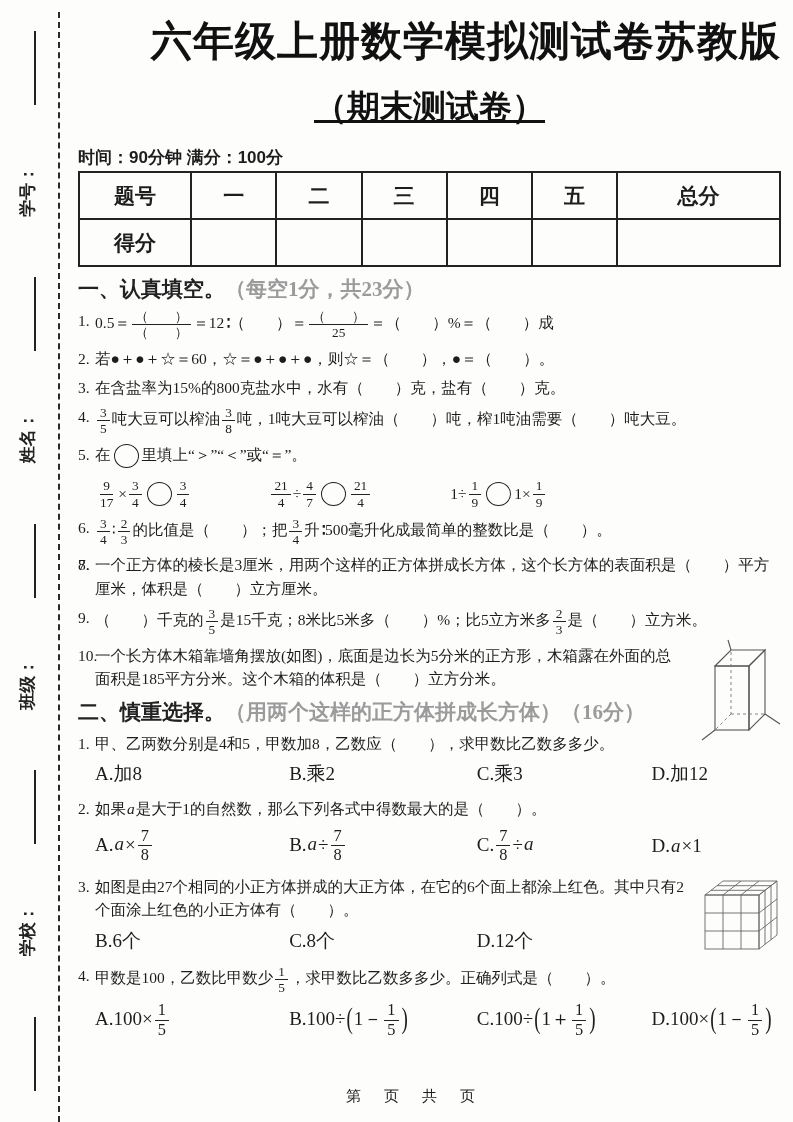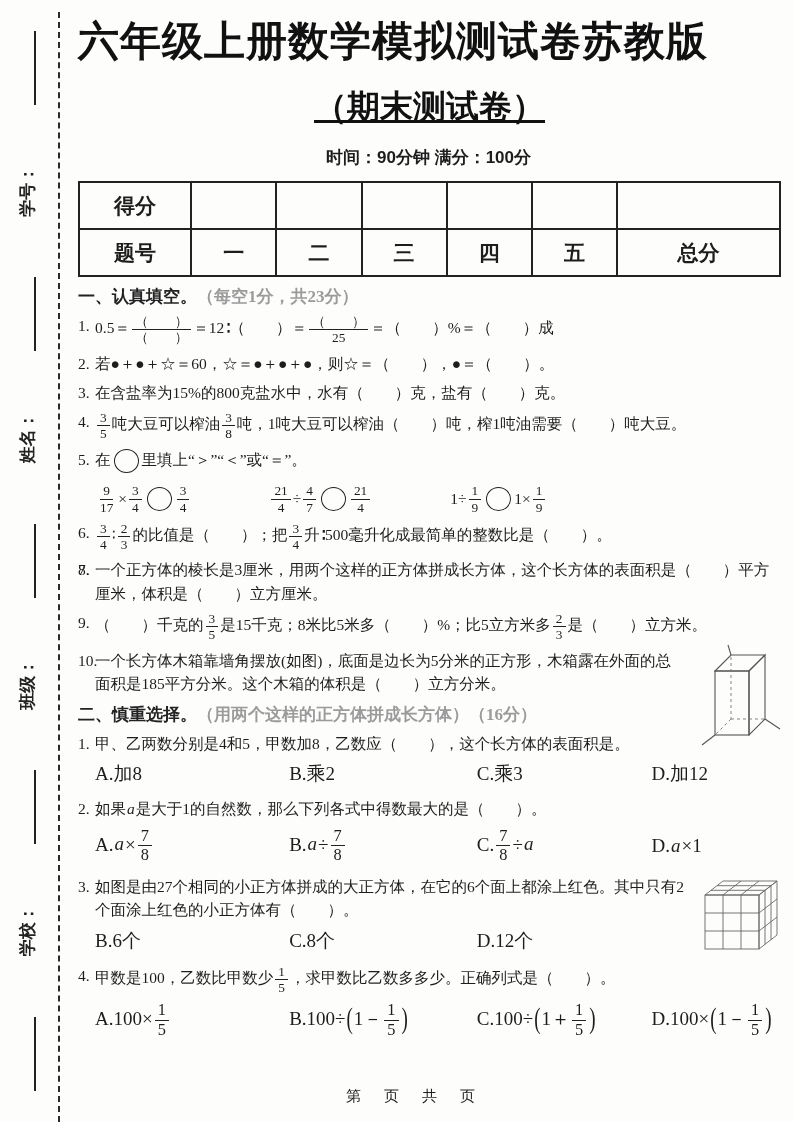--- a/index.html
+++ b/index.html
@@ -14,32 +14,32 @@
   .seal-strip {
     position:absolute; width:1060px; height:36px; left:-503px; top:543px;
     transform:rotate(-90deg);
     display:flex; align-items:center; justify-content:space-between;
     font-size:17px; font-weight:bold; color:#222;
     font-family:"Liberation Sans","DejaVu Sans",sans-serif;
   }
   .seal-blank { width:74px; height:1.1em; border-bottom:2px solid #222; }
   
   .content { position:absolute; left:75px; top:0; width:712px; padding:14px 6px 0 3px; }
-  .title { text-align:left; font-size:41px; font-weight:bold; letter-spacing:1px;
+  .title { text-align:right; font-size:41px; font-weight:bold; letter-spacing:1px;
            font-family:"Liberation Sans","DejaVu Sans",sans-serif; color:#111; }
   .subtitle { text-align:center; font-size:33px; font-weight:bold; margin-top:16px;
               font-family:"Liberation Sans","DejaVu Sans",sans-serif; color:#111;text-decoration:underline; }
-  .meta { text-align:center; font-size:17px; font-weight:bold; margin:16px 2px 12px 0;
+  .meta { text-align:left; font-size:17px; font-weight:bold; margin:16px 2px 2px 0;
           font-family:"Liberation Sans","DejaVu Sans",sans-serif; }
   table.score { width:100%; border-collapse:collapse; }
   table.score td { border:2px solid #222; height:47px; text-align:center;
                    font-size:21px; font-weight:bold; }
   table.score td.lbl { width:16%; }
   
-  .section-head { font-size:17px; font-weight:bold; margin:8px 0 2px; color:#222; }
+  .section-head { font-size:21px; font-weight:bold; margin:8px 0 2px; color:#222; }
   .section-head .note { color:#9b9b9b; font-weight:bold; }
   .q { position:relative; font-size:15.5px; line-height:1.5; margin:6px 0; padding-left:17px; }
   .q .q-num { position:absolute; left:0; top:0; }
   .q.has-image { padding-right:96px; }
   .q-extra { margin-top:10px; display:flex; align-items:center; }
   .frac { display:inline-flex; flex-direction:column; align-items:center;
           vertical-align:middle; margin:0 2px; line-height:1.15; font-size:0.86em; }
   .frac .num { border-bottom:1px solid #222; padding:0 3px; }
   .frac .den { padding:0 3px; }
   .cmp { display:inline-block; width:25px; height:24px; border:1px solid #222;
@@ -72,36 +72,36 @@
 </div>
 
 <div class="content">
   <div class="title">六年级上册数学模拟测试卷苏教版</div>
   <div class="subtitle">（期末测试卷）</div>
   <div class="meta">时间：90分钟  满分：100分</div>
 
   <table class="score">
     <tbody>
         <tr>
-      <td class="lbl">得分</td>
-      <td></td>
-      <td></td>
-      <td></td>
-      <td></td>
-      <td></td>
-      <td></td>
-    </tr>
-    <tr>
       <td class="lbl">题号</td>
       <td>一</td>
       <td>二</td>
       <td>三</td>
       <td>四</td>
       <td>五</td>
       <td>总分</td>
+    </tr>
+    <tr>
+      <td class="lbl">得分</td>
+      <td></td>
+      <td></td>
+      <td></td>
+      <td></td>
+      <td></td>
+      <td></td>
     </tr>
   </tbody>
     </table>
 
   <div id="sections">
       <div class="section-head"><span>一、认真填空。</span><span class="note">（每空1分，共23分）</span></div>
       <div class="q"><span class="q-num">1.</span><span>0.5＝</span><span class="frac">
           <span class="num">（　　）</span>
           <span class="den">（　　）</span>
         </span><span>＝12∶（　　）＝</span><span class="frac">
@@ -188,21 +188,21 @@
       <line x1="14" y1="94" x2="1" y2="104"></line>
       <line x1="64" y1="78" x2="79" y2="88"></line>
     </g>
     <g fill="none" stroke="#777" stroke-width="0.9" stroke-dasharray="3,3">
       <line x1="30" y1="16" x2="30" y2="78"></line>
       <line x1="30" y1="78" x2="15" y2="93"></line>
       <line x1="30" y1="78" x2="63" y2="78"></line>
     </g>
   </svg></div>
       <div class="section-head"><span>二、慎重选择。</span><span class="note">（用两个这样的正方体拼成长方体）（16分）</span></div>
-      <div class="q"><span class="q-num">1.</span><span>甲、乙两数分别是4和5，甲数加8，乙数应（　　），这个长方体的表面积是。</span></div>
+      <div class="q"><span class="q-num">1.</span><span>甲、乙两数分别是4和5，甲数加8，乙数应（　　），求甲数比乙数多多少。</span></div>
       <div class="opts">
         <span><span>A.加8</span></span>
         <span><span>B.乘2</span></span>
         <span><span>C.乘3</span></span>
         <span><span>D.加12</span></span>
       </div>
       <div class="q"><span class="q-num">2.</span><span>如果</span><span class="var">a</span><span>是大于1的自然数，那么下列各式中得数最大的是（　　）。</span></div>
       <div class="opts">
         <span><span>A.</span><span class="var">a</span><span>×</span><span class="frac">
             <span class="num">7</span>

